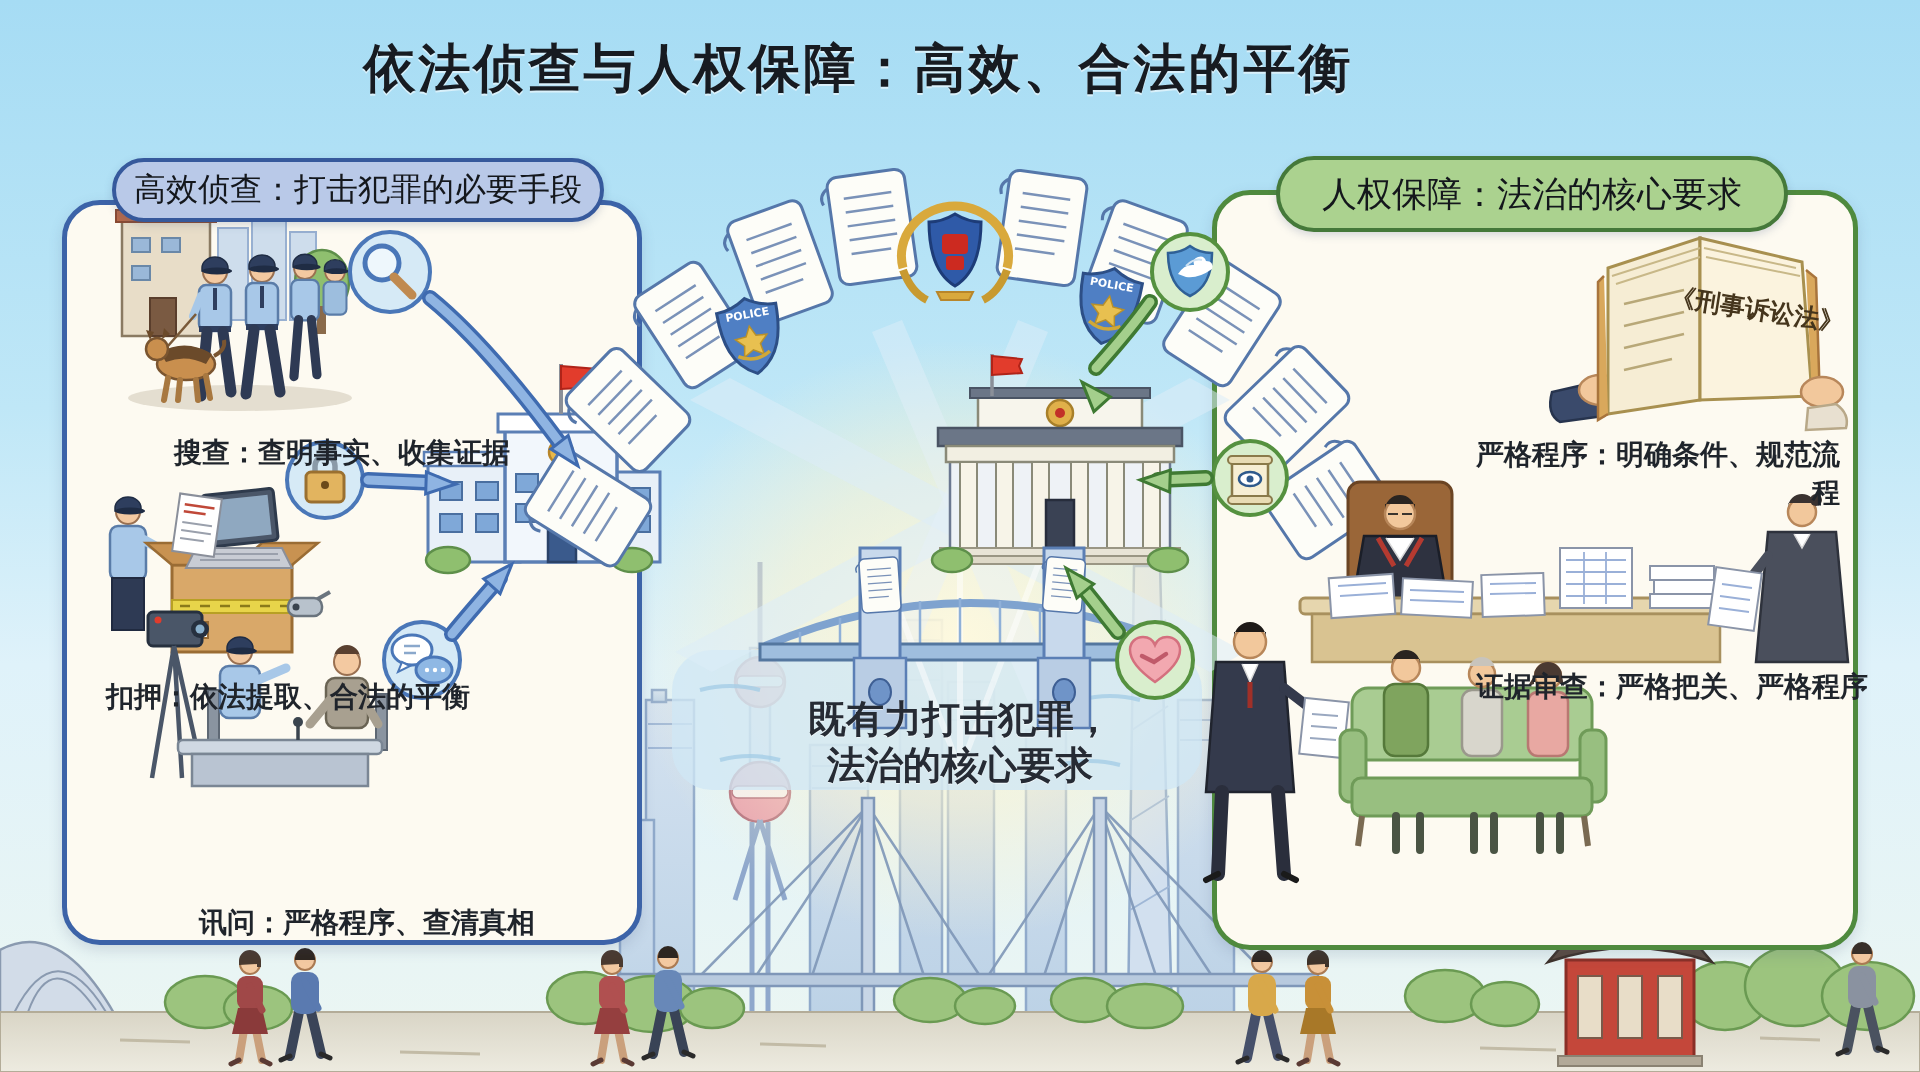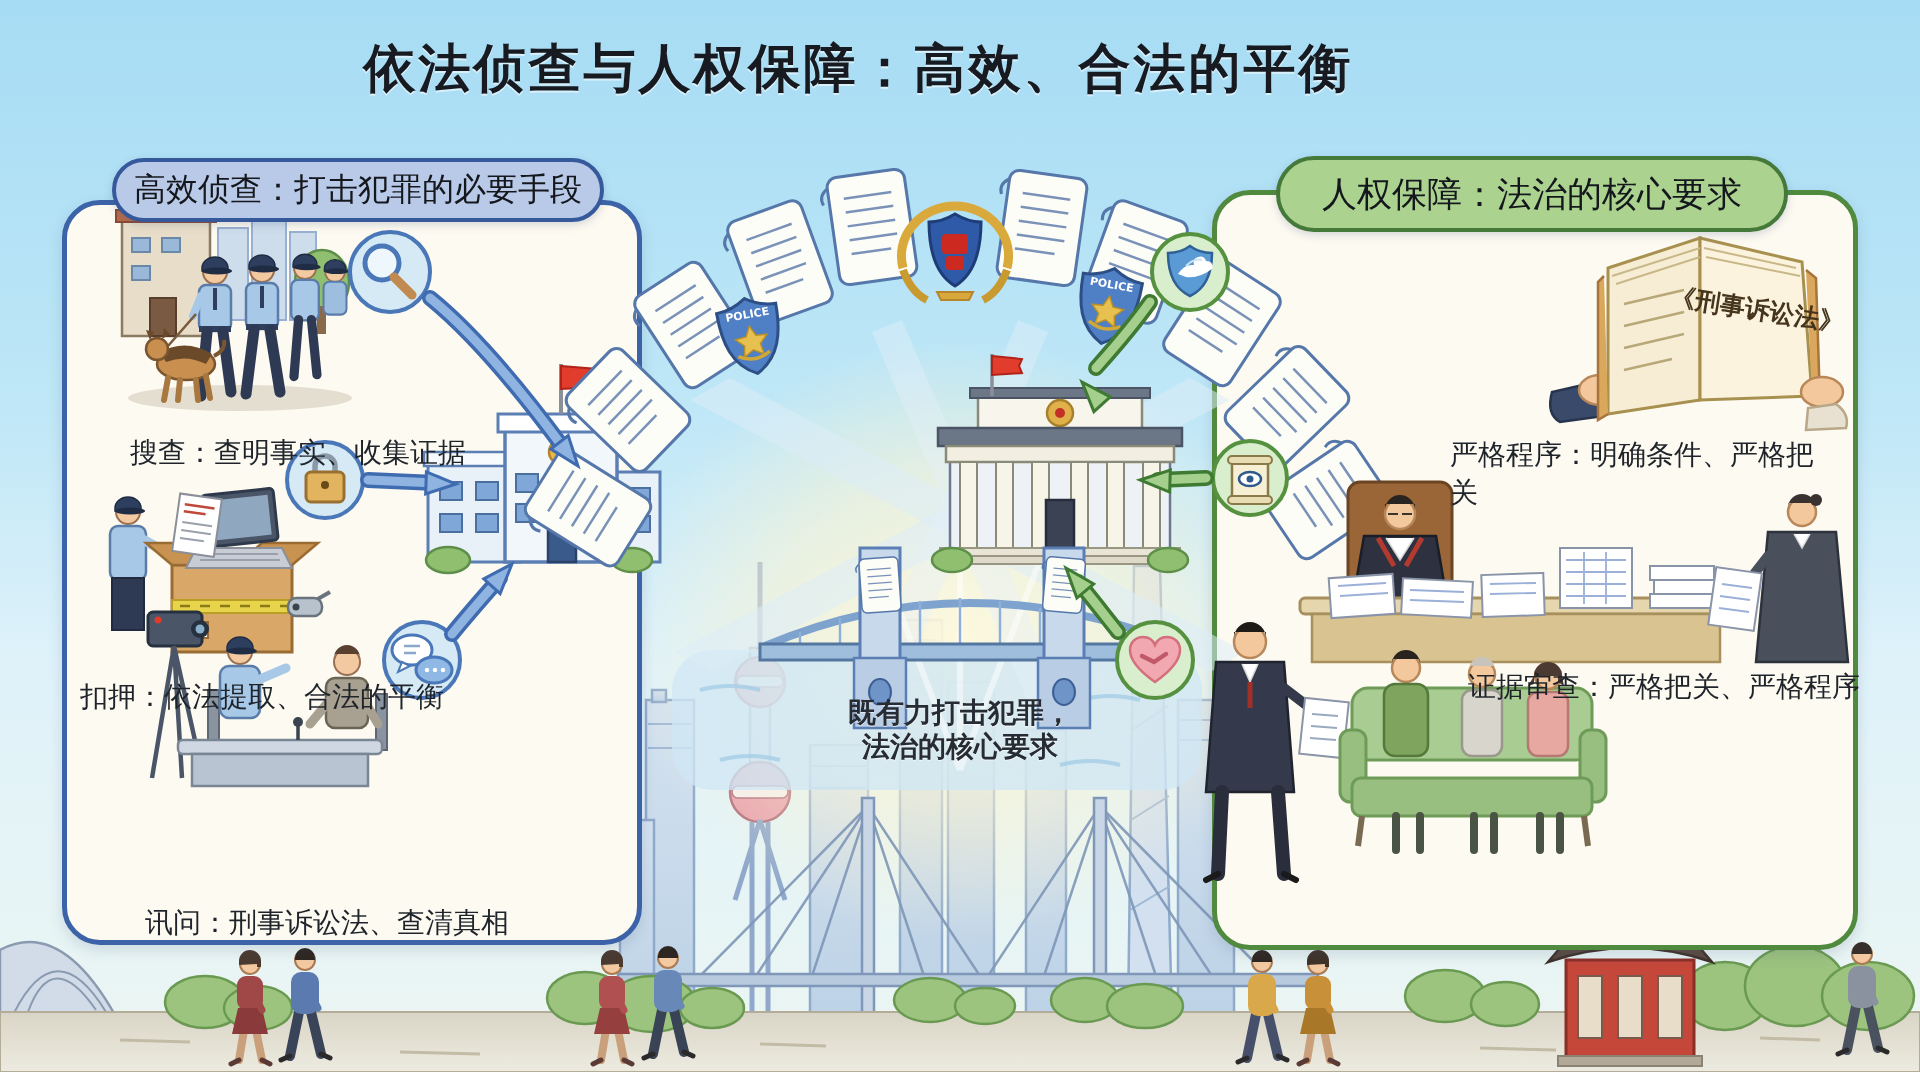--- a/index.html
+++ b/index.html
@@ -23,30 +23,30 @@
   }
   .panel.left  { left:62px;  top:200px; width:580px; height:745px; border:5px solid #3c63a8; }
   .panel.right { left:1212px; top:190px; width:646px; height:760px; border:5px solid #4f8a3e; }
   .pill {
     position:absolute; display:flex; align-items:center; justify-content:center;
     border-radius:40px; font-weight:normal; color:#14171c; z-index:5;
     box-shadow:0 3px 8px rgba(70,90,130,.22);
   }
   .pill.left  { left:112px;  top:158px; width:492px; height:64px; background:#b9c9e8; border:4px solid #36599c; font-size:32px; }
   .pill.right { left:1276px; top:156px; width:512px; height:76px; background:#abd28f; border:4px solid #45793a; font-size:35px; }
-  .cap { position:absolute; font-size:28px; font-weight:normal; color:#1f242b; text-align:left; z-index:5; }
+  .cap { position:absolute; font-size:28px; font-weight:bold; color:#1f242b; text-align:right; z-index:5; }
   .cap.l1 { left:130px;  top:434px; width:380px; }
   .cap.l2 { left:80px;   top:678px; width:390px; }
   .cap.l3 { left:145px;  top:904px; width:390px; }
   .cap.r1 { left:1450px; top:436px; width:390px; }
   .cap.r2 { left:1468px; top:668px; width:400px; }
   .cap.r3 { left:1430px; top:900px; width:390px; }
   .center-msg {
     position:absolute; left:770px; top:696px; width:380px; text-align:center;
-    font-size:28px; font-weight:bold; color:#262b34; line-height:1.22; z-index:6;
+    font-size:38px; font-weight:bold; color:#262b34; line-height:1.22; z-index:6;
     text-shadow:0 1px 0 rgba(255,255,255,.6);
   }
 </style>
 </head>
 <body>
 
 <div class="canvas">
 
   <svg class="layer" viewBox="0 0 1920 1072">
     <defs>
@@ -585,22 +585,22 @@
     </g>
   </svg>
 
   <div class="txt page-title">依法侦查与人权保障：高效、合法的平衡</div>
 
   <div class="pill left">高效侦查：打击犯罪的必要手段</div>
   <div class="pill right">人权保障：法治的核心要求</div>
 
   <div class="cap l1">搜查：查明事实、收集证据</div>
   <div class="cap l2">扣押：依法提取、合法的平衡</div>
-  <div class="cap l3">讯问：刑事诉讼法、查清真相</div>
-
-  <div class="cap r1">严格程序：明确条件、严格把关</div>
+  <div class="cap l3">讯问：严格程序、查清真相</div>
+
+  <div class="cap r1">严格程序：明确条件、规范流程</div>
   <div class="cap r2">证据审查：严格把关、严格程序</div>
 
   <div class="center-msg">
     <div>既有力打击犯罪，</div>
     <div>法治的核心要求</div>
   </div>
 </div>
 
 </body></html>

